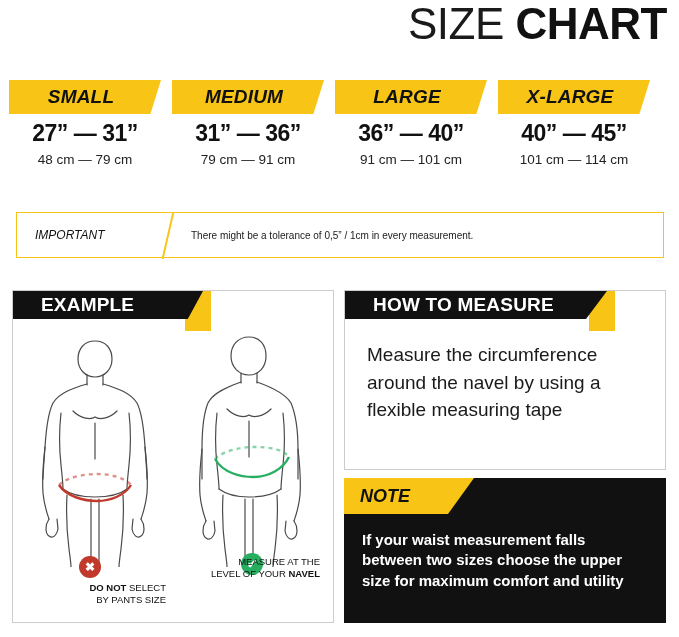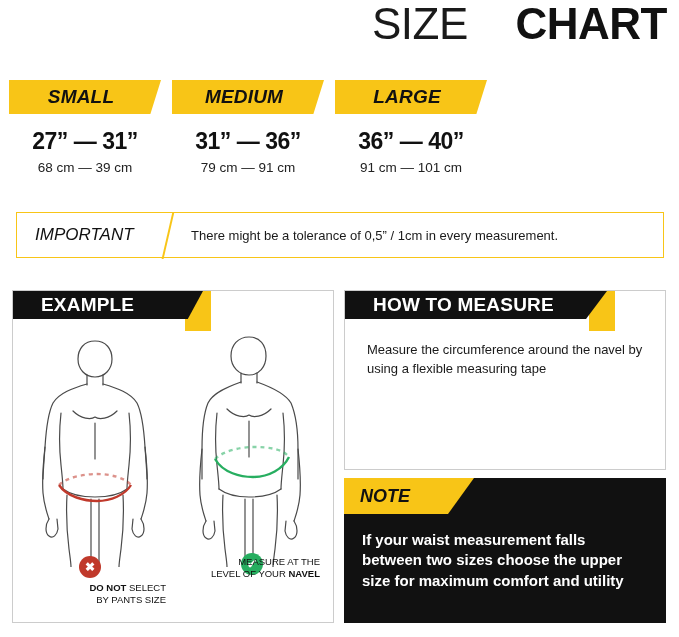--- a/index.html
+++ b/index.html
@@ -32,21 +32,20 @@
     line-height: 1;
     white-space: nowrap;
   }
   .title .light {
     font-weight: 400;
     color: #1a1a1a;
   }
   .title .bold {
     font-weight: 700;
     color: #111111;
-    margin-left: 36px;
   }
 
   
   .sizes {
     position: absolute;
     top: 80px;
     left: 9px;
     width: 648px;
     display: flex;
     gap: 11px;
@@ -68,21 +67,21 @@
     font-weight: 700;
     font-style: italic;
     color: #111;
     letter-spacing: 0.2px;
     padding-right: 8px;
   }
   .size-inch {
     text-align: center;
     font-size: 23px;
     font-weight: 700;
-    margin-top: 14px;
+    margin-top: 6px;
     letter-spacing: -0.5px;
   }
   .size-cm {
     text-align: center;
     font-size: 13.5px;
     font-weight: 400;
     margin-top: 5px;
     color: #222;
   }
 
@@ -101,41 +100,41 @@
   .important-tag {
     width: 152px;
     background: #ffffff;
     position: relative;
     display: flex;
     align-items: center;
     padding-left: 18px;
     box-sizing: border-box;
   }
   .important-tag span {
-    font-size: 17px;
+    font-size: 12px;
     font-style: italic;
     font-weight: 400;
     color: #111;
   }
   .important-tag:after {
     content: "";
     position: absolute;
     right: 0;
     top: -1.5px;
     bottom: -1.5px;
     width: 2px;
     background: #f8c517;
     transform: skewX(-13deg);
   }
   .important-text {
     flex: 1;
     display: flex;
     align-items: center;
     padding-left: 22px;
-    font-size: 13px;
+    font-size: 10px;
     color: #1a1a1a;
   }
 
   
   .example-panel {
     position: absolute;
     left: 12px;
     top: 290px;
     width: 322px;
     height: 333px;
@@ -184,21 +183,21 @@
     height: 40px;
   }
   .black-tag span {
     font-size: 19px;
     font-weight: 700;
     letter-spacing: 0.2px;
   }
 
   .measure-body {
     padding: 22px 22px 0 22px;
-    font-size: 13px;
+    font-size: 19px;
     line-height: 1.45;
     color: #1a1a1a;
   }
   .note-tag {
     position: relative;
     background: #f8c517;
     height: 36px;
     width: 130px;
     display: flex;
     align-items: center;
@@ -273,39 +272,46 @@
     <span class="bold">CHART</span>
   </div>
 
   <div class="sizes">
 
     <div class="size-col">
       <div class="size-tag">
         <span>SMALL</span>
       </div>
       <div class="size-inch">27” — 31”</div>
-      <div class="size-cm">68 cm — 39 cm</div>
+      <div class="size-cm">48 cm — 79 cm</div>
     </div>
 
     <div class="size-col">
       <div class="size-tag">
         <span>MEDIUM</span>
       </div>
       <div class="size-inch">31” — 36”</div>
       <div class="size-cm">79 cm — 91 cm</div>
     </div>
 
     <div class="size-col">
       <div class="size-tag">
         <span>LARGE</span>
       </div>
       <div class="size-inch">36” — 40”</div>
       <div class="size-cm">91 cm — 101 cm</div>
     </div>
 
+    <div class="size-col">
+      <div class="size-tag">
+        <span>X-LARGE</span>
+      </div>
+      <div class="size-inch">40” — 45”</div>
+      <div class="size-cm">101 cm — 114 cm</div>
+    </div>
 
   </div>
 
   <div class="important-bar">
     <div class="important-tag">
       <span>IMPORTANT</span>
     </div>
     <div class="important-text">There might be a tolerance of 0,5” / 1cm in every measurement.</div>
   </div>
 

